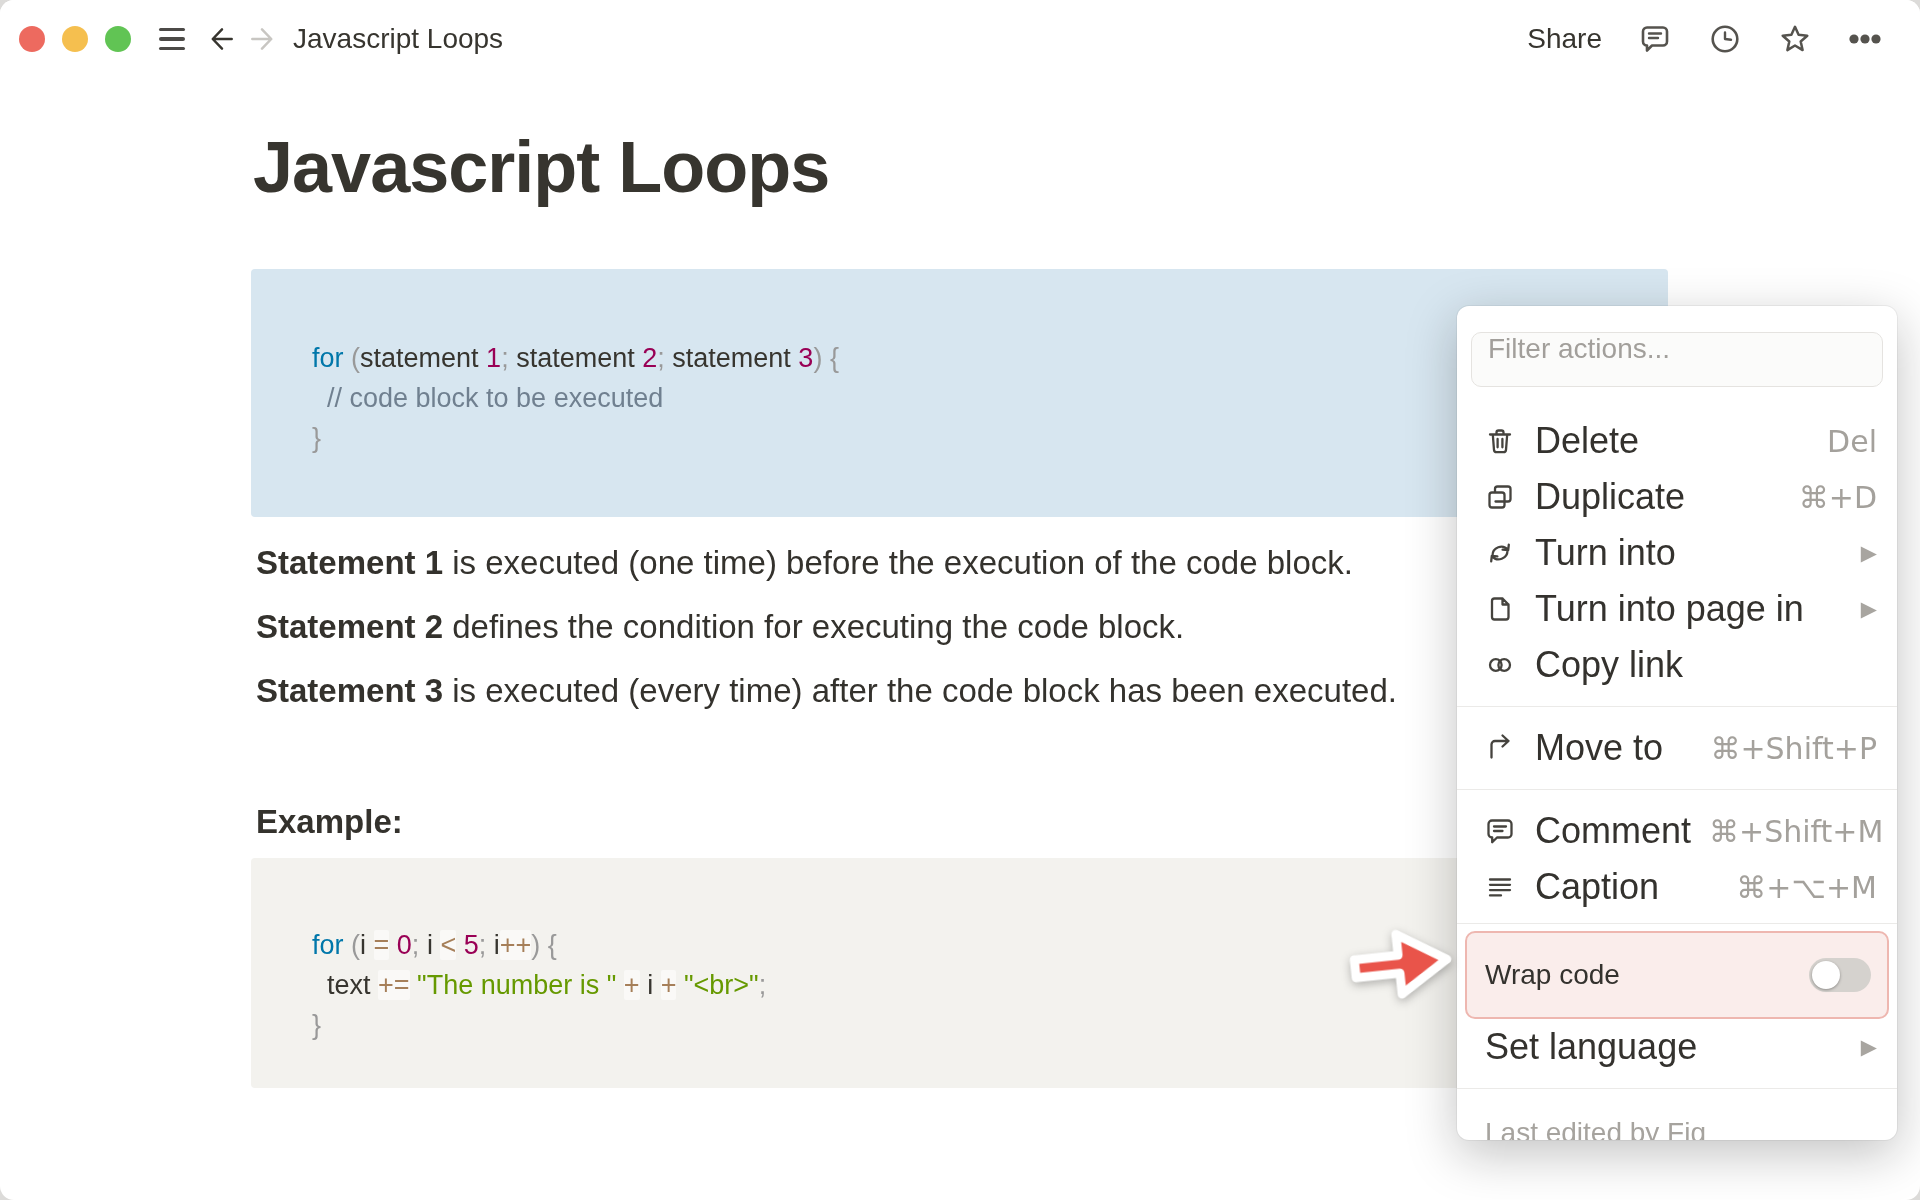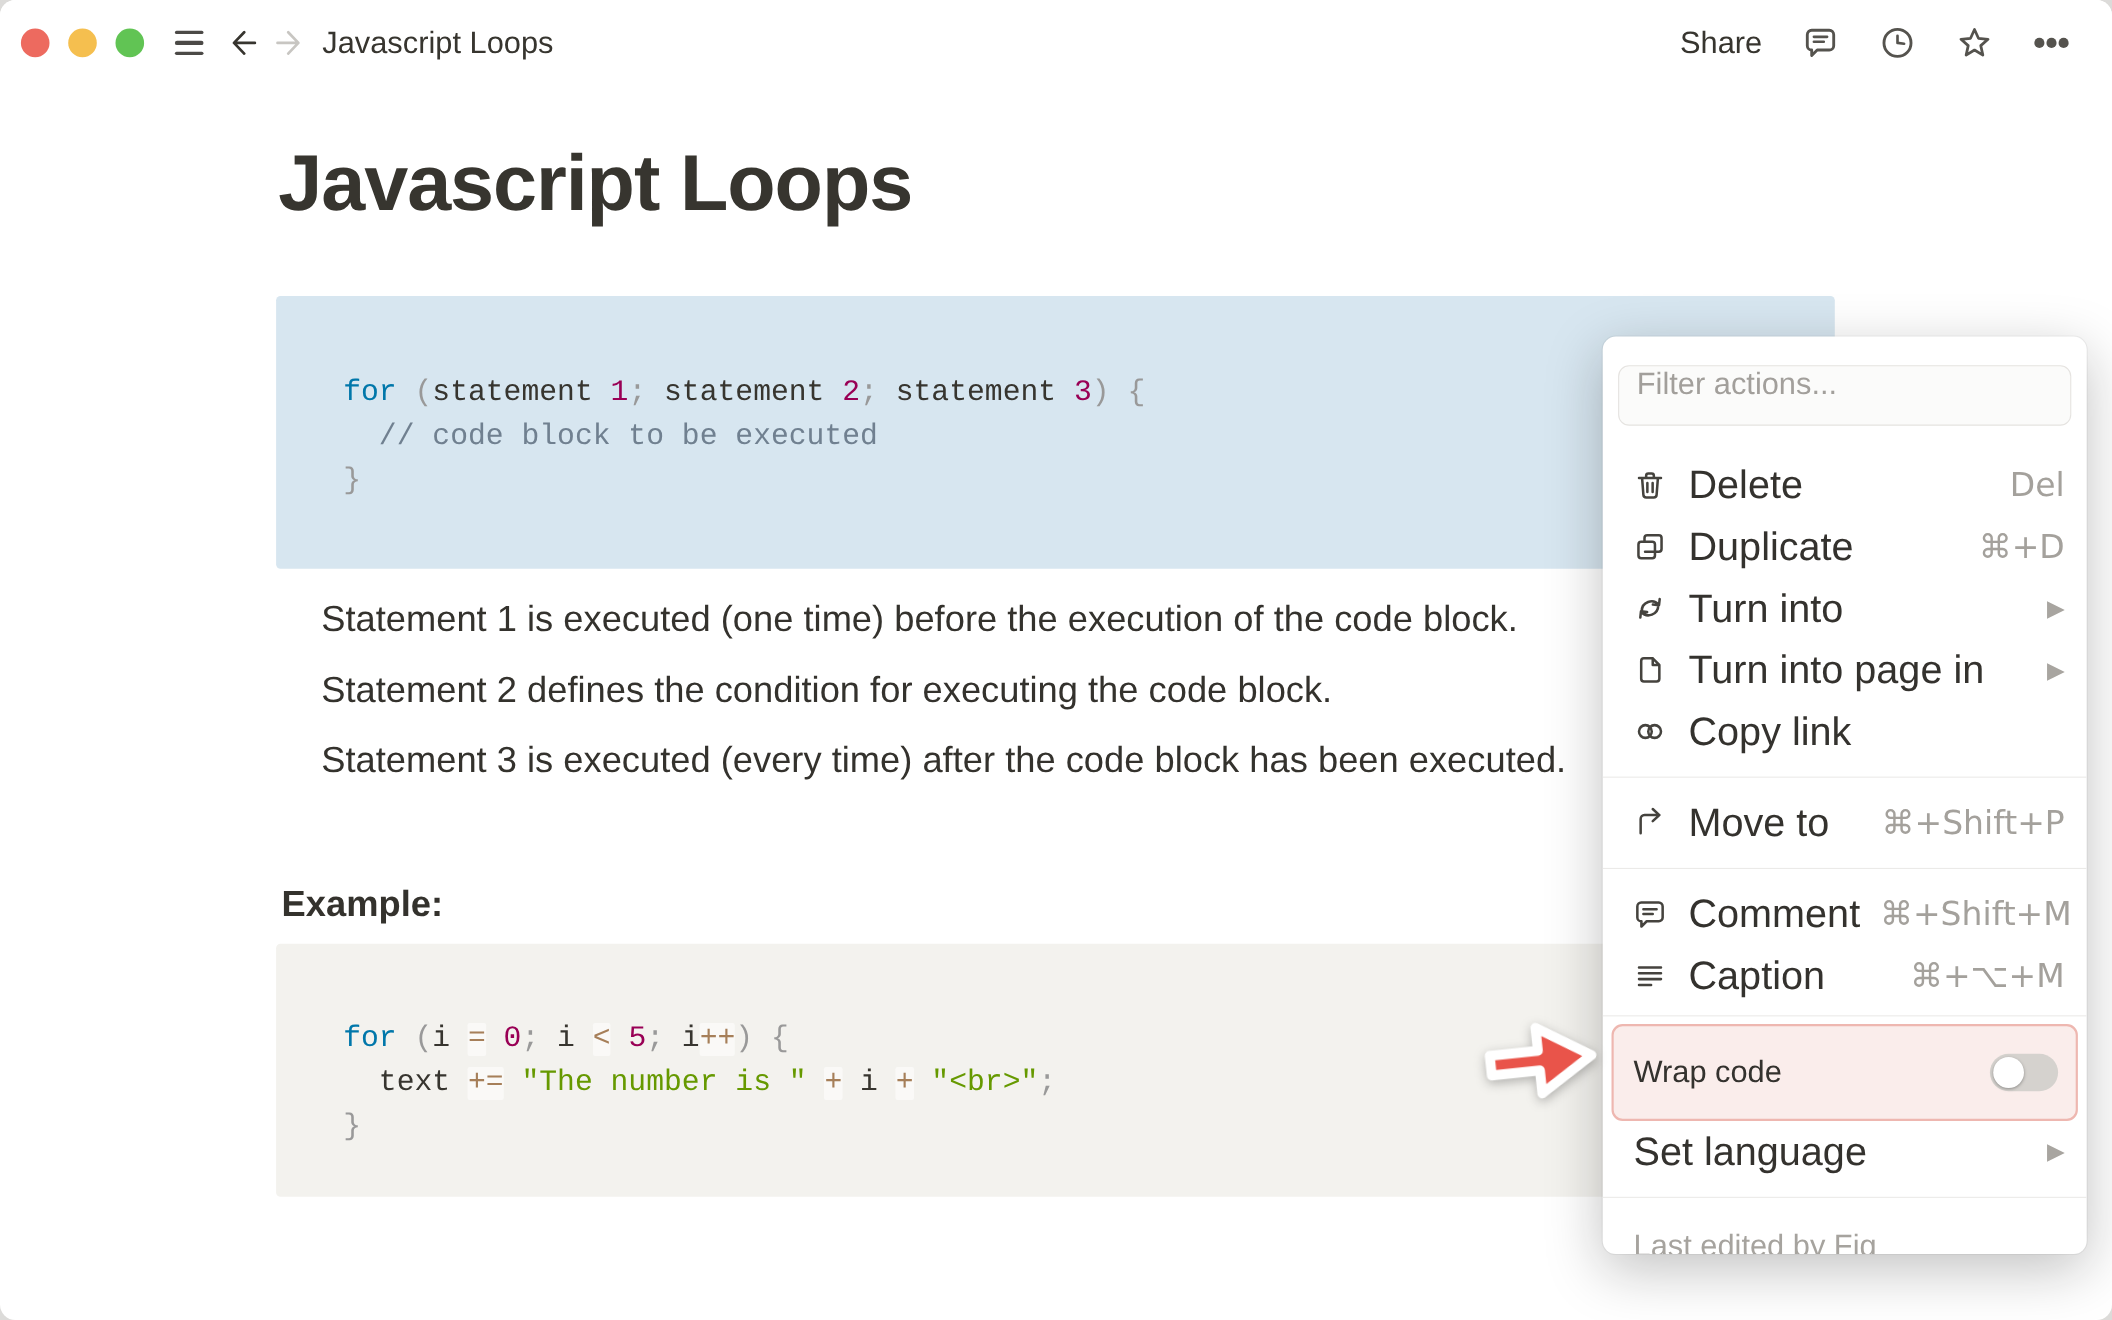--- a/index.html
+++ b/index.html
@@ -14,34 +14,34 @@
   .hamburger span { height:3.4px; background:#4c4a47; border-radius:2px; }
   .navarrow { margin-left:22px; width:30px; height:30px; }
   .tb-title { margin-left:16px; font-size:28px; color:#37352f; font-weight:500; }
   .tb-right { margin-left:auto; display:flex; align-items:center; gap:36px; padding-right:38px; }
   .tb-share { font-size:28px; color:#37352f; cursor:pointer; }
   .tb-icon { width:34px; height:34px; cursor:pointer; }
 
   
   .page-title { position:absolute; left:253px; top:126px; font-size:72px; font-weight:700; color:#37352f; letter-spacing:-1px; }
 
-  .codeblock { position:absolute; left:251px; width:1417px; border-radius:4px; font-family:Liberation Mono, monospace; font-size:27px; line-height:40px; white-space:pre; }
+  .codeblock { position:absolute; left:251px; width:1417px; border-radius:4px; font-family:Liberation Sans, sans-serif; font-size:27px; line-height:40px; white-space:pre; }
   .codeblock.blue { top:269px; height:248px; background:#d7e6f0; padding:69px 0 0 61px; }
   .codeblock.gray { top:858px; height:230px; background:#f3f2ee; padding:67px 0 0 61px; }
   .tok-kw  { color:#0077aa; }
   .tok-pu  { color:#999999; }
   .tok-num { color:#990055; }
   .tok-com { color:#708090; }
   .tok-str { color:#669900; }
   .tok-pl  { color:#37352f; }
   .tok-op  { color:#a67f59; background:rgba(255,255,255,.55); border-radius:2px; }
 
   .paragraphs { position:absolute; left:256px; top:540px; width:1200px; }
   .paragraphs p { font-size:33px; line-height:46px; color:#34322d; margin-bottom:18px; }
-  .paragraphs b { font-weight:400;margin-left:36px; }
+  .paragraphs b { font-weight:700; }
   .example-label { position:absolute; left:256px; top:799px; font-size:33px; line-height:46px; font-weight:700; color:#34322d; }
 
   
   .menu { position:absolute; left:1457px; top:306px; width:440px; height:834px; background:#fff; border-radius:12px;
           box-shadow:0 0 0 1px rgba(15,15,15,.05), 0 14px 50px rgba(15,15,15,.25); overflow:hidden; z-index:5; }
   .filter-wrap { margin:26px 14px 26px; height:55px; background:#fbfbfa; border:1.5px solid #e5e3e0; border-radius:10px; display:flex; align-items:flex-start; }
   .filter-wrap input { border:none; outline:none; background:transparent; width:100%; padding:0 16px; font-size:28px; color:#37352f; font-family:"Liberation Sans",sans-serif; }
   .filter-wrap input::placeholder { color:#a29f9b; }
   .mrow { height:56px; display:flex; align-items:center; padding:0 20px 0 26px; gap:18px; cursor:pointer; }
   .mrow .micon { width:34px; height:34px; flex:0 0 34px; }

